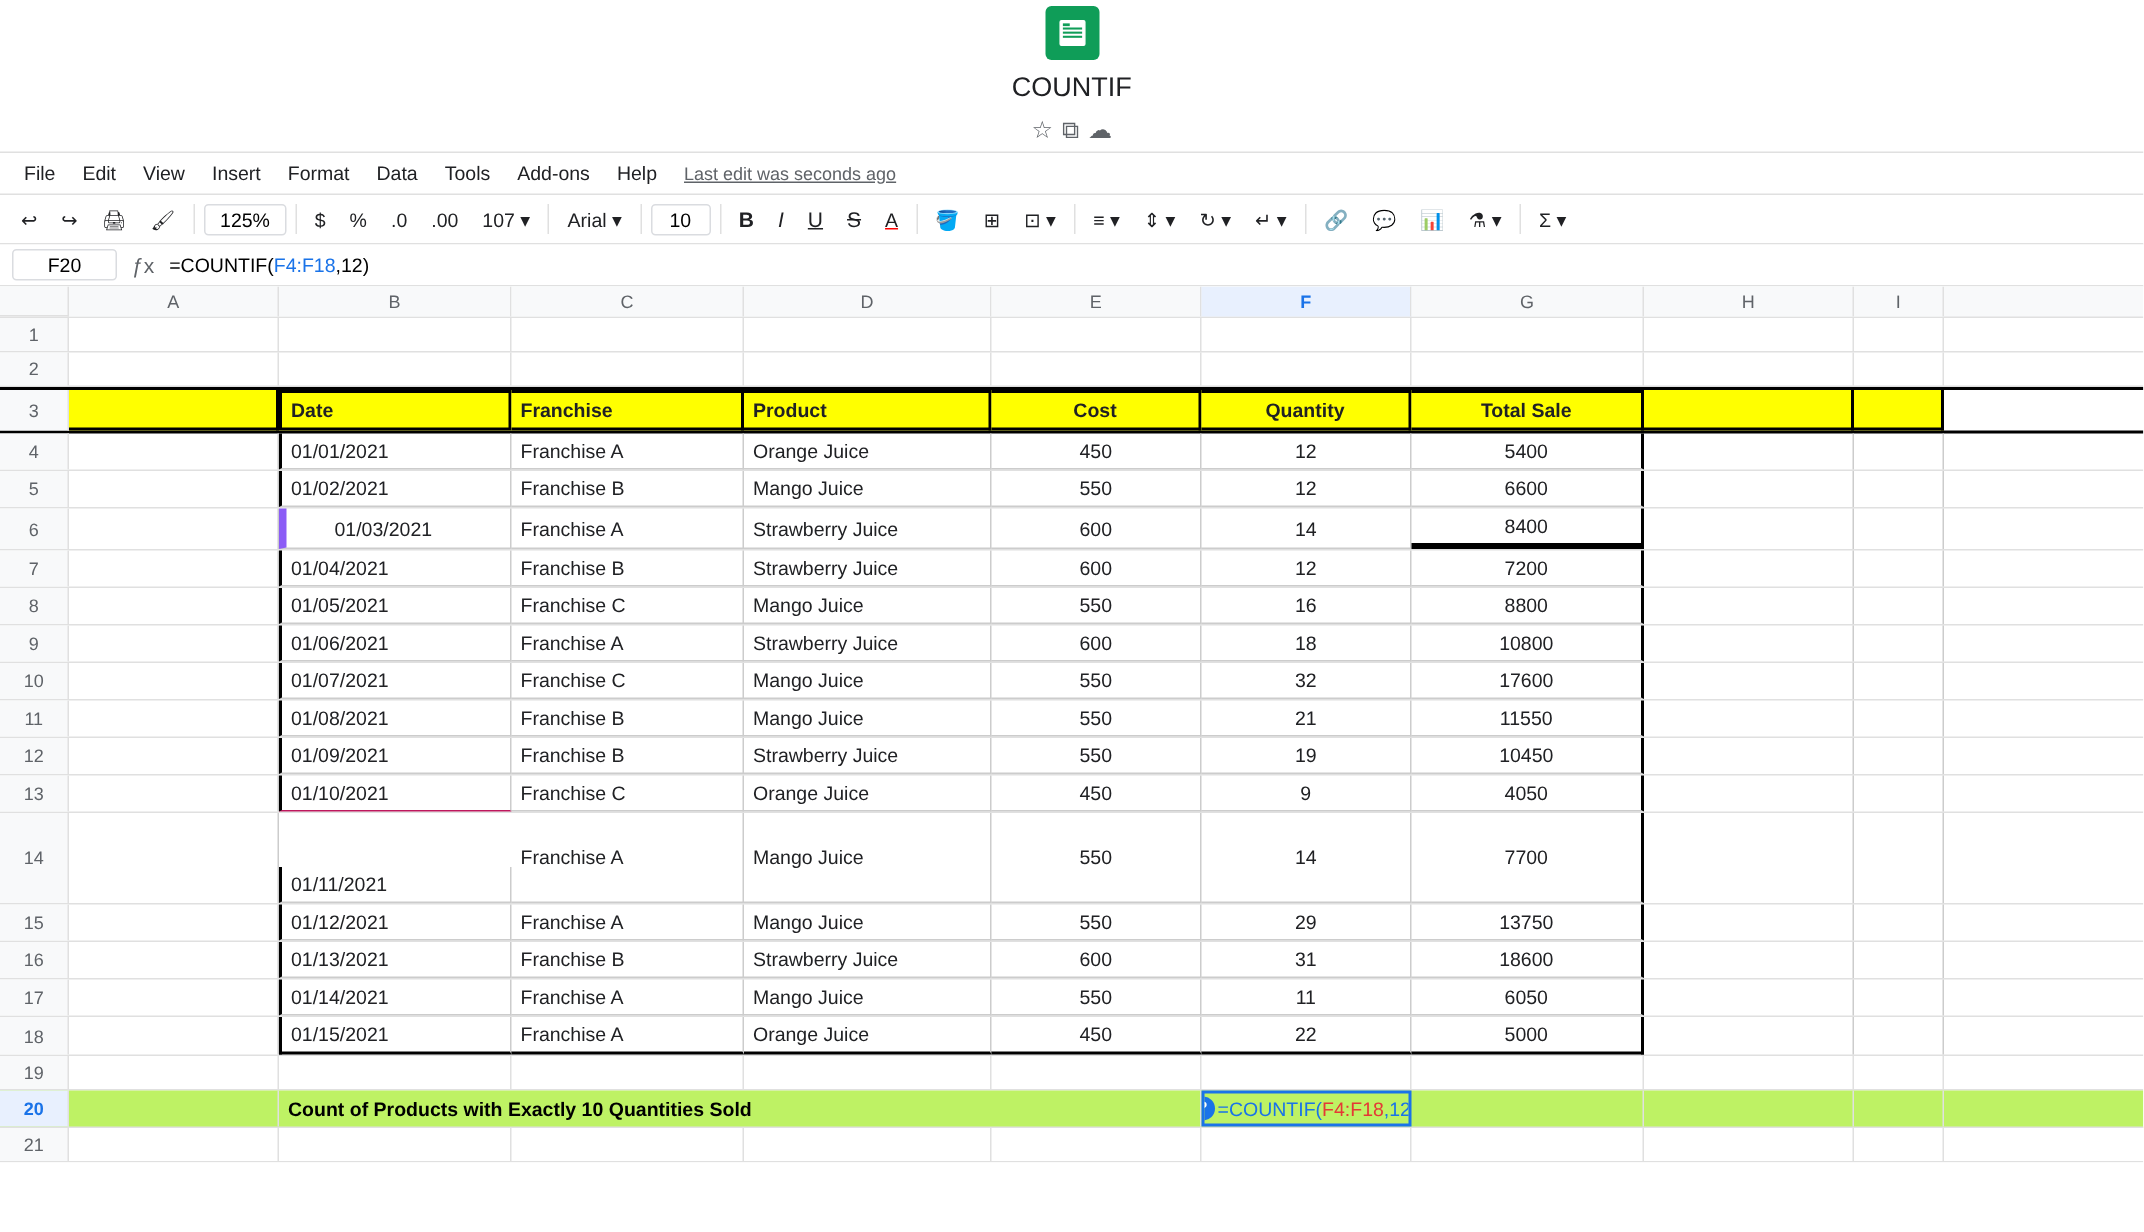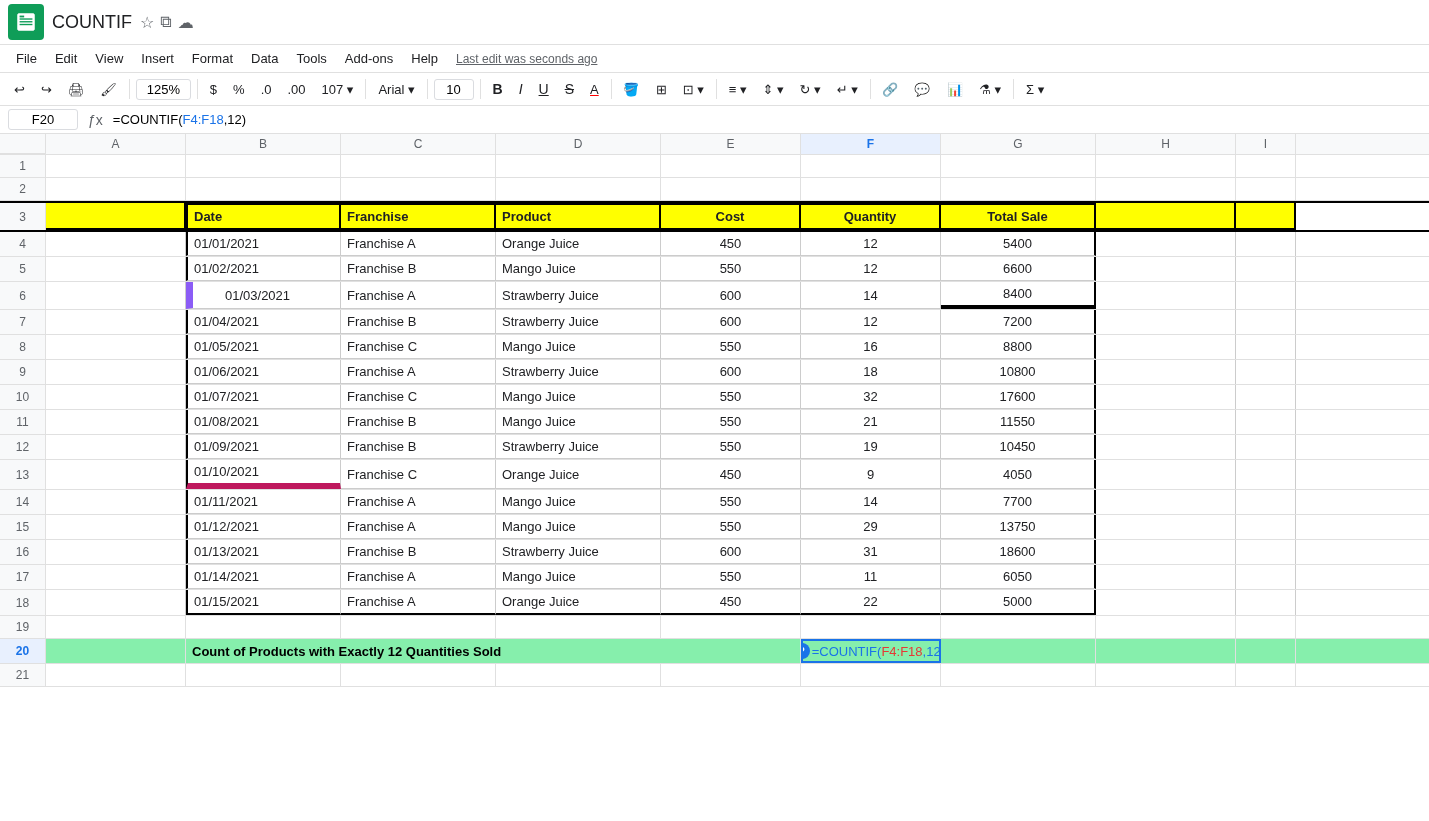--- a/index.html
+++ b/index.html
@@ -1,19 +1,19 @@
 <!DOCTYPE html>
 <html><head>
   <meta charset="utf-8">
   <style>
     * { margin: 0; padding: 0; box-sizing: border-box; }
     body { font-family: Arial, sans-serif; font-size: 13px; background: #fff; overflow: hidden; }
 
     
-    #top-bar { display: flex; align-items: center; padding: 4px 8px; gap: 8px; background: #fff; border-bottom: 1px solid #e0e0e0; }
+    #top-bar { display: flex; align-items: center; padding: 4px 8px; gap: 8px; background: #fff; border-bottom: 1px solid #e0e0e0; flex-direction: column; }
     #app-icon { width: 36px; height: 36px; background: #0f9d58; border-radius: 4px; display: flex; align-items: center; justify-content: center; }
     #app-icon svg { width: 22px; height: 22px; }
     #doc-title { font-size: 18px; color: #202124; font-weight: 500; }
     .title-icons { display: flex; gap: 6px; align-items: center; color: #5f6368; font-size: 16px; }
     .title-icons span { cursor: pointer; }
 
     
     #menu-bar { display: flex; align-items: center; padding: 2px 8px; gap: 2px; background: #fff; }
     .menu-item { padding: 4px 8px; cursor: pointer; color: #202124; border-radius: 4px; font-size: 13px; }
     .last-edit { margin-left: 8px; color: #5f6368; font-size: 12px; text-decoration: underline; cursor: pointer; }
@@ -65,21 +65,21 @@
 
     .header-row .cell { background: #ffff00; font-weight: bold; border-right: 2px solid #000; border-bottom: 2px solid #000; }
     .header-row .cell:first-child { border-left: 2px solid #000; }
     .header-row { border-top: 2px solid #000; border-bottom: 2px solid #000; }
 
     .data-row .cell { border-right: 1px solid #ccc; }
     .data-row .cell-b { border-left: 2px solid #000; }
     .data-row .cell-g { border-right: 2px solid #000; }
 
     
-    .row-20 { background: #86efac; }
+    .row-20 { background: #bef264; }
 
     
     .cell-f20-selected { border: 2px solid #1a73e8 !important; }
 
     #grid-container { overflow: auto; }
     .col-header-selected { background: #e8f0fe !important; color: #1a73e8 !important; font-weight: bold; }
     .row-num-selected { background: #e8f0fe !important; color: #1a73e8 !important; font-weight: bold; }
   </style>
 </head>
 <body>
@@ -240,21 +240,21 @@
       <div class="cell cell-d" style="border-right:1px solid #ccc; border-bottom:1px solid #ccc;">Mango Juice</div>
       <div class="cell cell-e" style="border-right:1px solid #ccc; border-bottom:1px solid #ccc; justify-content:center;">550</div>
       <div class="cell cell-f" style="border-right:1px solid #ccc; border-bottom:1px solid #ccc; justify-content:center;">12</div>
       <div class="cell cell-g" style="border-right:2px solid #000; border-bottom:1px solid #ccc; justify-content:center;">6600</div>
       <div class="cell cell-h"></div>
       <div class="cell cell-i"></div>
     </div>
         <div class="grid-row data-row">
       <div class="row-num">6</div>
       <div class="cell cell-a"></div>
-      <div class="cell cell-b" style="border-left:7px solid #8b5cf6; border-right:1px solid #ccc; border-bottom:1px solid #ccc;padding-left:32px;">01/03/2021</div>
+      <div class="cell cell-b" style="border-left:5px solid #8b5cf6; border-right:1px solid #ccc; border-bottom:1px solid #ccc;padding-left:32px;">01/03/2021</div>
       <div class="cell cell-c" style="border-right:1px solid #ccc; border-bottom:1px solid #ccc;">Franchise A</div>
       <div class="cell cell-d" style="border-right:1px solid #ccc; border-bottom:1px solid #ccc;">Strawberry Juice</div>
       <div class="cell cell-e" style="border-right:1px solid #ccc; border-bottom:1px solid #ccc; justify-content:center;">600</div>
       <div class="cell cell-f" style="border-right:1px solid #ccc; border-bottom:1px solid #ccc; justify-content:center;">14</div>
       <div class="cell cell-g" style="border-right:2px solid #000; border-bottom:4px solid #000000; justify-content:center;">8400</div>
       <div class="cell cell-h"></div>
       <div class="cell cell-i"></div>
     </div>
         <div class="grid-row data-row">
       <div class="row-num">7</div>
@@ -324,33 +324,33 @@
       <div class="cell cell-d" style="border-right:1px solid #ccc; border-bottom:1px solid #ccc;">Strawberry Juice</div>
       <div class="cell cell-e" style="border-right:1px solid #ccc; border-bottom:1px solid #ccc; justify-content:center;">550</div>
       <div class="cell cell-f" style="border-right:1px solid #ccc; border-bottom:1px solid #ccc; justify-content:center;">19</div>
       <div class="cell cell-g" style="border-right:2px solid #000; border-bottom:1px solid #ccc; justify-content:center;">10450</div>
       <div class="cell cell-h"></div>
       <div class="cell cell-i"></div>
     </div>
         <div class="grid-row data-row">
       <div class="row-num">13</div>
       <div class="cell cell-a"></div>
-      <div class="cell cell-b" style="border-left:2px solid #000; border-right:1px solid #ccc; border-bottom:6px solid #be185d;">01/10/2021</div>
+      <div class="cell cell-b" style="border-left:2px solid #000; border-right:1px solid #ccc; border-bottom:1px solid #be185d;">01/10/2021</div>
       <div class="cell cell-c" style="border-right:1px solid #ccc; border-bottom:1px solid #ccc;">Franchise C</div>
       <div class="cell cell-d" style="border-right:1px solid #ccc; border-bottom:1px solid #ccc;">Orange Juice</div>
       <div class="cell cell-e" style="border-right:1px solid #ccc; border-bottom:1px solid #ccc; justify-content:center;">450</div>
       <div class="cell cell-f" style="border-right:1px solid #ccc; border-bottom:1px solid #ccc; justify-content:center;">9</div>
       <div class="cell cell-g" style="border-right:2px solid #000; border-bottom:1px solid #ccc; justify-content:center;">4050</div>
       <div class="cell cell-h"></div>
       <div class="cell cell-i"></div>
     </div>
         <div class="grid-row data-row">
       <div class="row-num">14</div>
       <div class="cell cell-a"></div>
-      <div class="cell cell-b" style="border-left:2px solid #000; border-right:1px solid #ccc; border-bottom:1px solid #ccc;">01/11/2021</div>
+      <div class="cell cell-b" style="border-left:2px solid #000; border-right:1px solid #ccc; border-bottom:1px solid #ccc;margin-top:36px;">01/11/2021</div>
       <div class="cell cell-c" style="border-right:1px solid #ccc; border-bottom:1px solid #ccc;">Franchise A</div>
       <div class="cell cell-d" style="border-right:1px solid #ccc; border-bottom:1px solid #ccc;">Mango Juice</div>
       <div class="cell cell-e" style="border-right:1px solid #ccc; border-bottom:1px solid #ccc; justify-content:center;">550</div>
       <div class="cell cell-f" style="border-right:1px solid #ccc; border-bottom:1px solid #ccc; justify-content:center;">14</div>
       <div class="cell cell-g" style="border-right:2px solid #000; border-bottom:1px solid #ccc; justify-content:center;">7700</div>
       <div class="cell cell-h"></div>
       <div class="cell cell-i"></div>
     </div>
         <div class="grid-row data-row">
       <div class="row-num">15</div>
@@ -412,21 +412,21 @@
       <div class="cell cell-f"></div>
       <div class="cell cell-g"></div>
       <div class="cell cell-h"></div>
       <div class="cell cell-i"></div>
     </div>
 
     <div class="grid-row row-20">
       <div class="row-num row-num-selected">20</div>
       <div class="cell cell-a"></div>
 
-      <div style="width:615px; min-width:615px; border-right:1px solid #e0e0e0; padding:4px 6px; font-size:13px; font-weight:bold; display:flex; align-items:center; overflow:hidden; white-space:nowrap;">Count of Products with Exactly 12 Quantities Sold</div>
+      <div style="width:615px; min-width:615px; border-right:1px solid #e0e0e0; padding:4px 6px; font-size:13px; font-weight:bold; display:flex; align-items:center; overflow:hidden; white-space:nowrap;">Count of Products with Exactly 10 Quantities Sold</div>
 
       <div class="cell cell-f cell-f20-selected" style="padding:2px 4px; gap:2px;">
         <div style="background:#1a73e8; color:white; font-weight:bold; width:16px; height:16px; border-radius:50%; display:flex; align-items:center; justify-content:center; font-size:11px; min-width:16px;">?</div>
         <span style="font-size:13px;"><span style="color:#1a73e8;">=COUNTIF(</span><span style="color:#e53935;">F4:F18</span><span style="color:#1a73e8;">,12)|</span></span>
       </div>
       <div class="cell cell-g"></div>
       <div class="cell cell-h"></div>
       <div class="cell cell-i"></div>
     </div>
 

